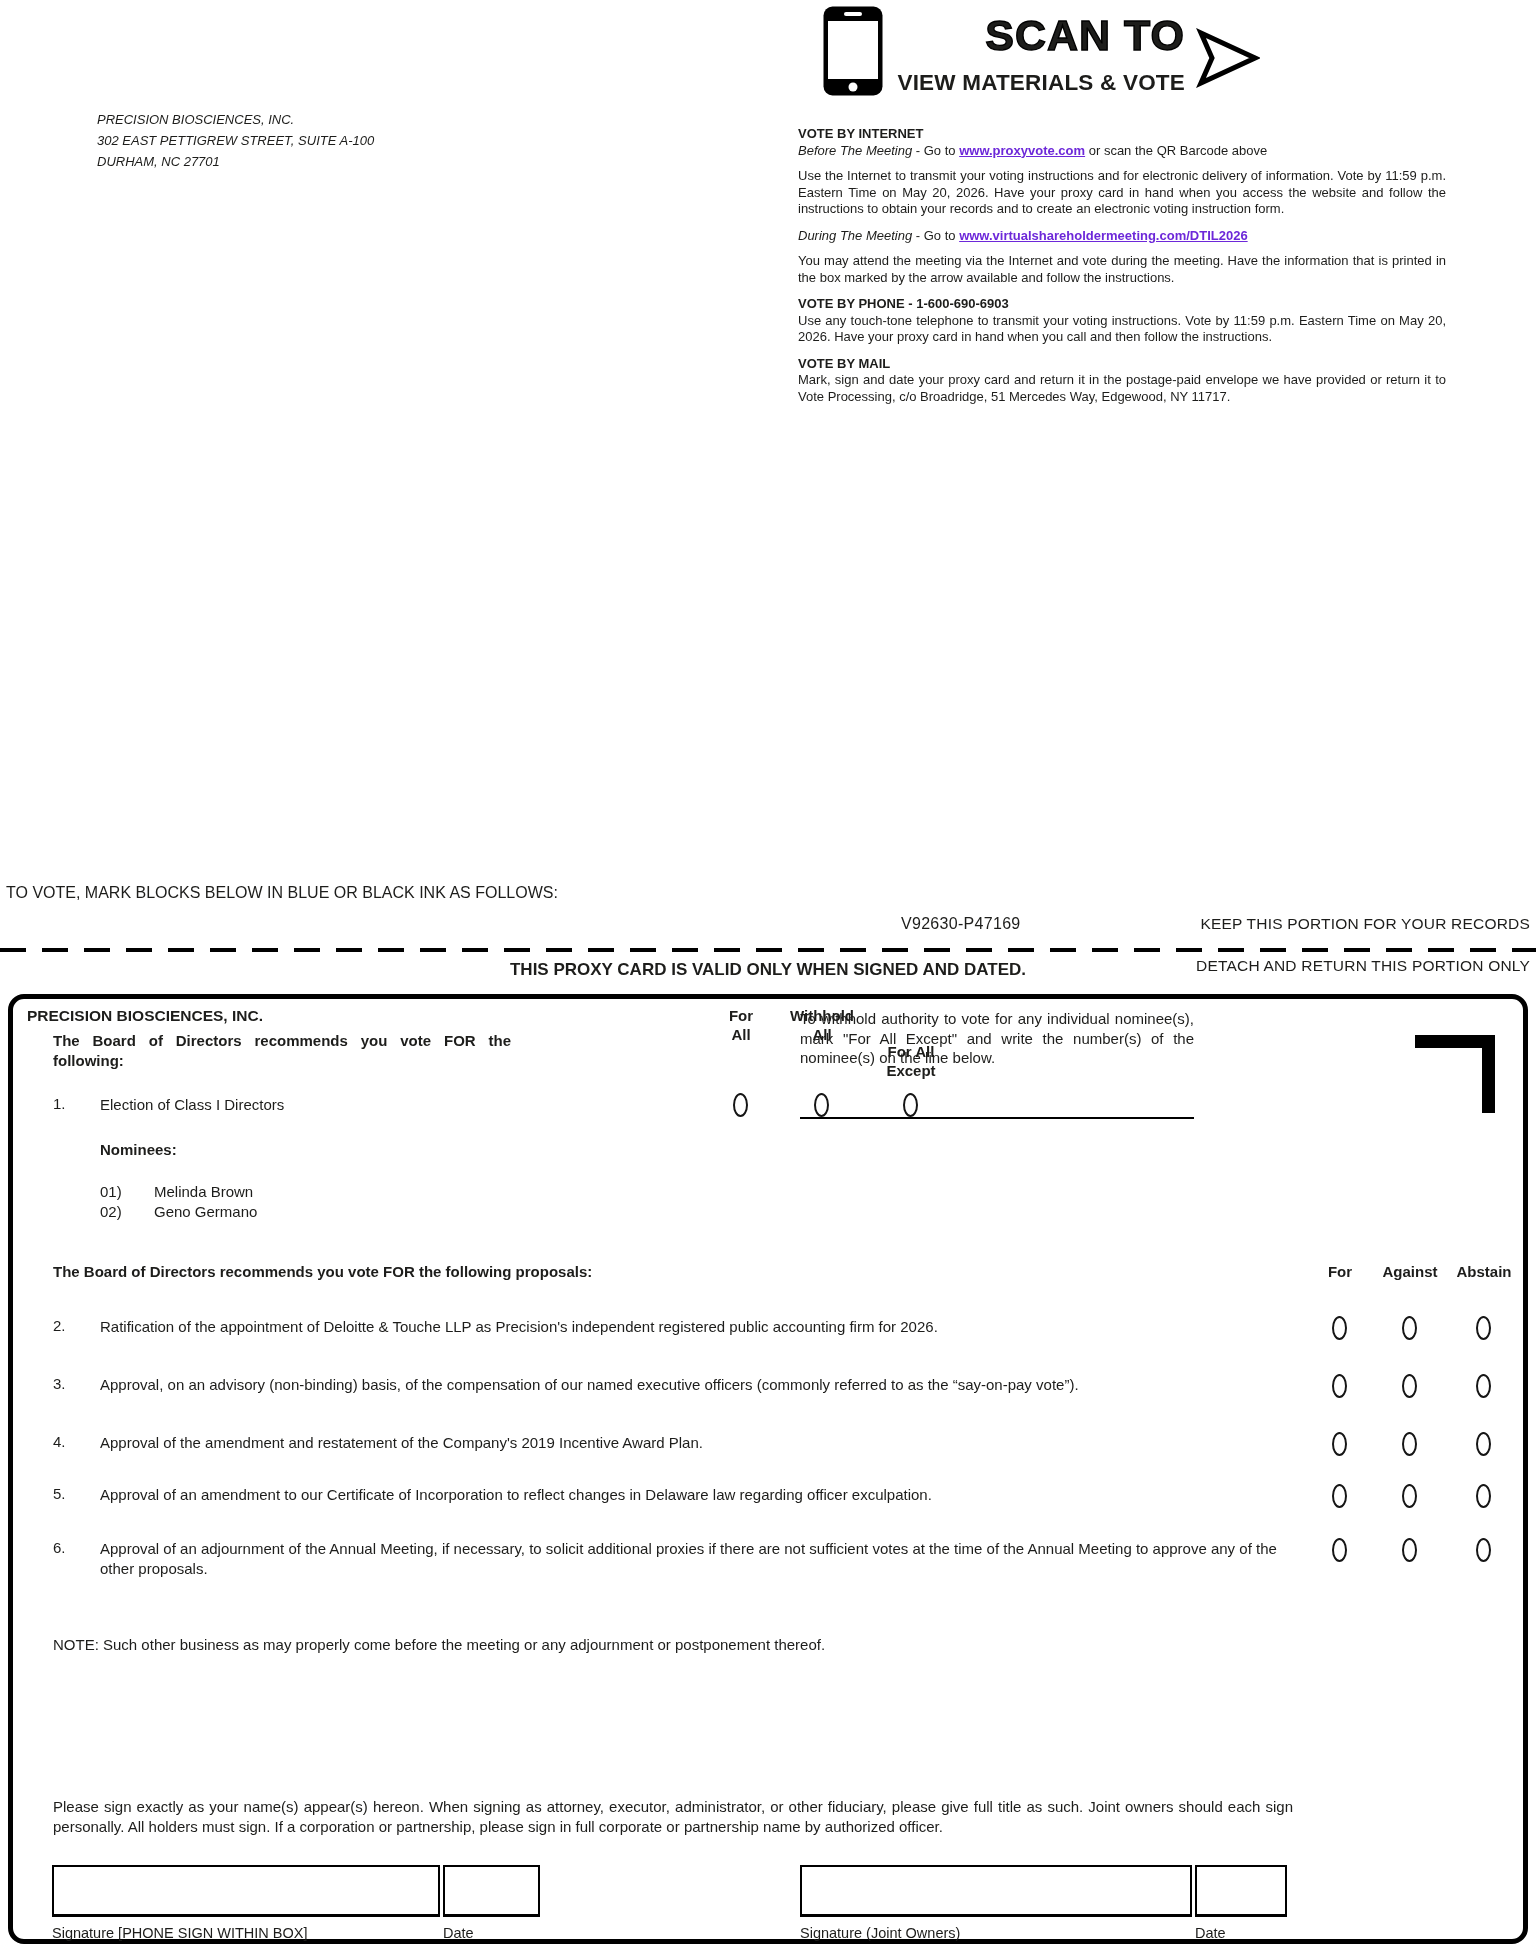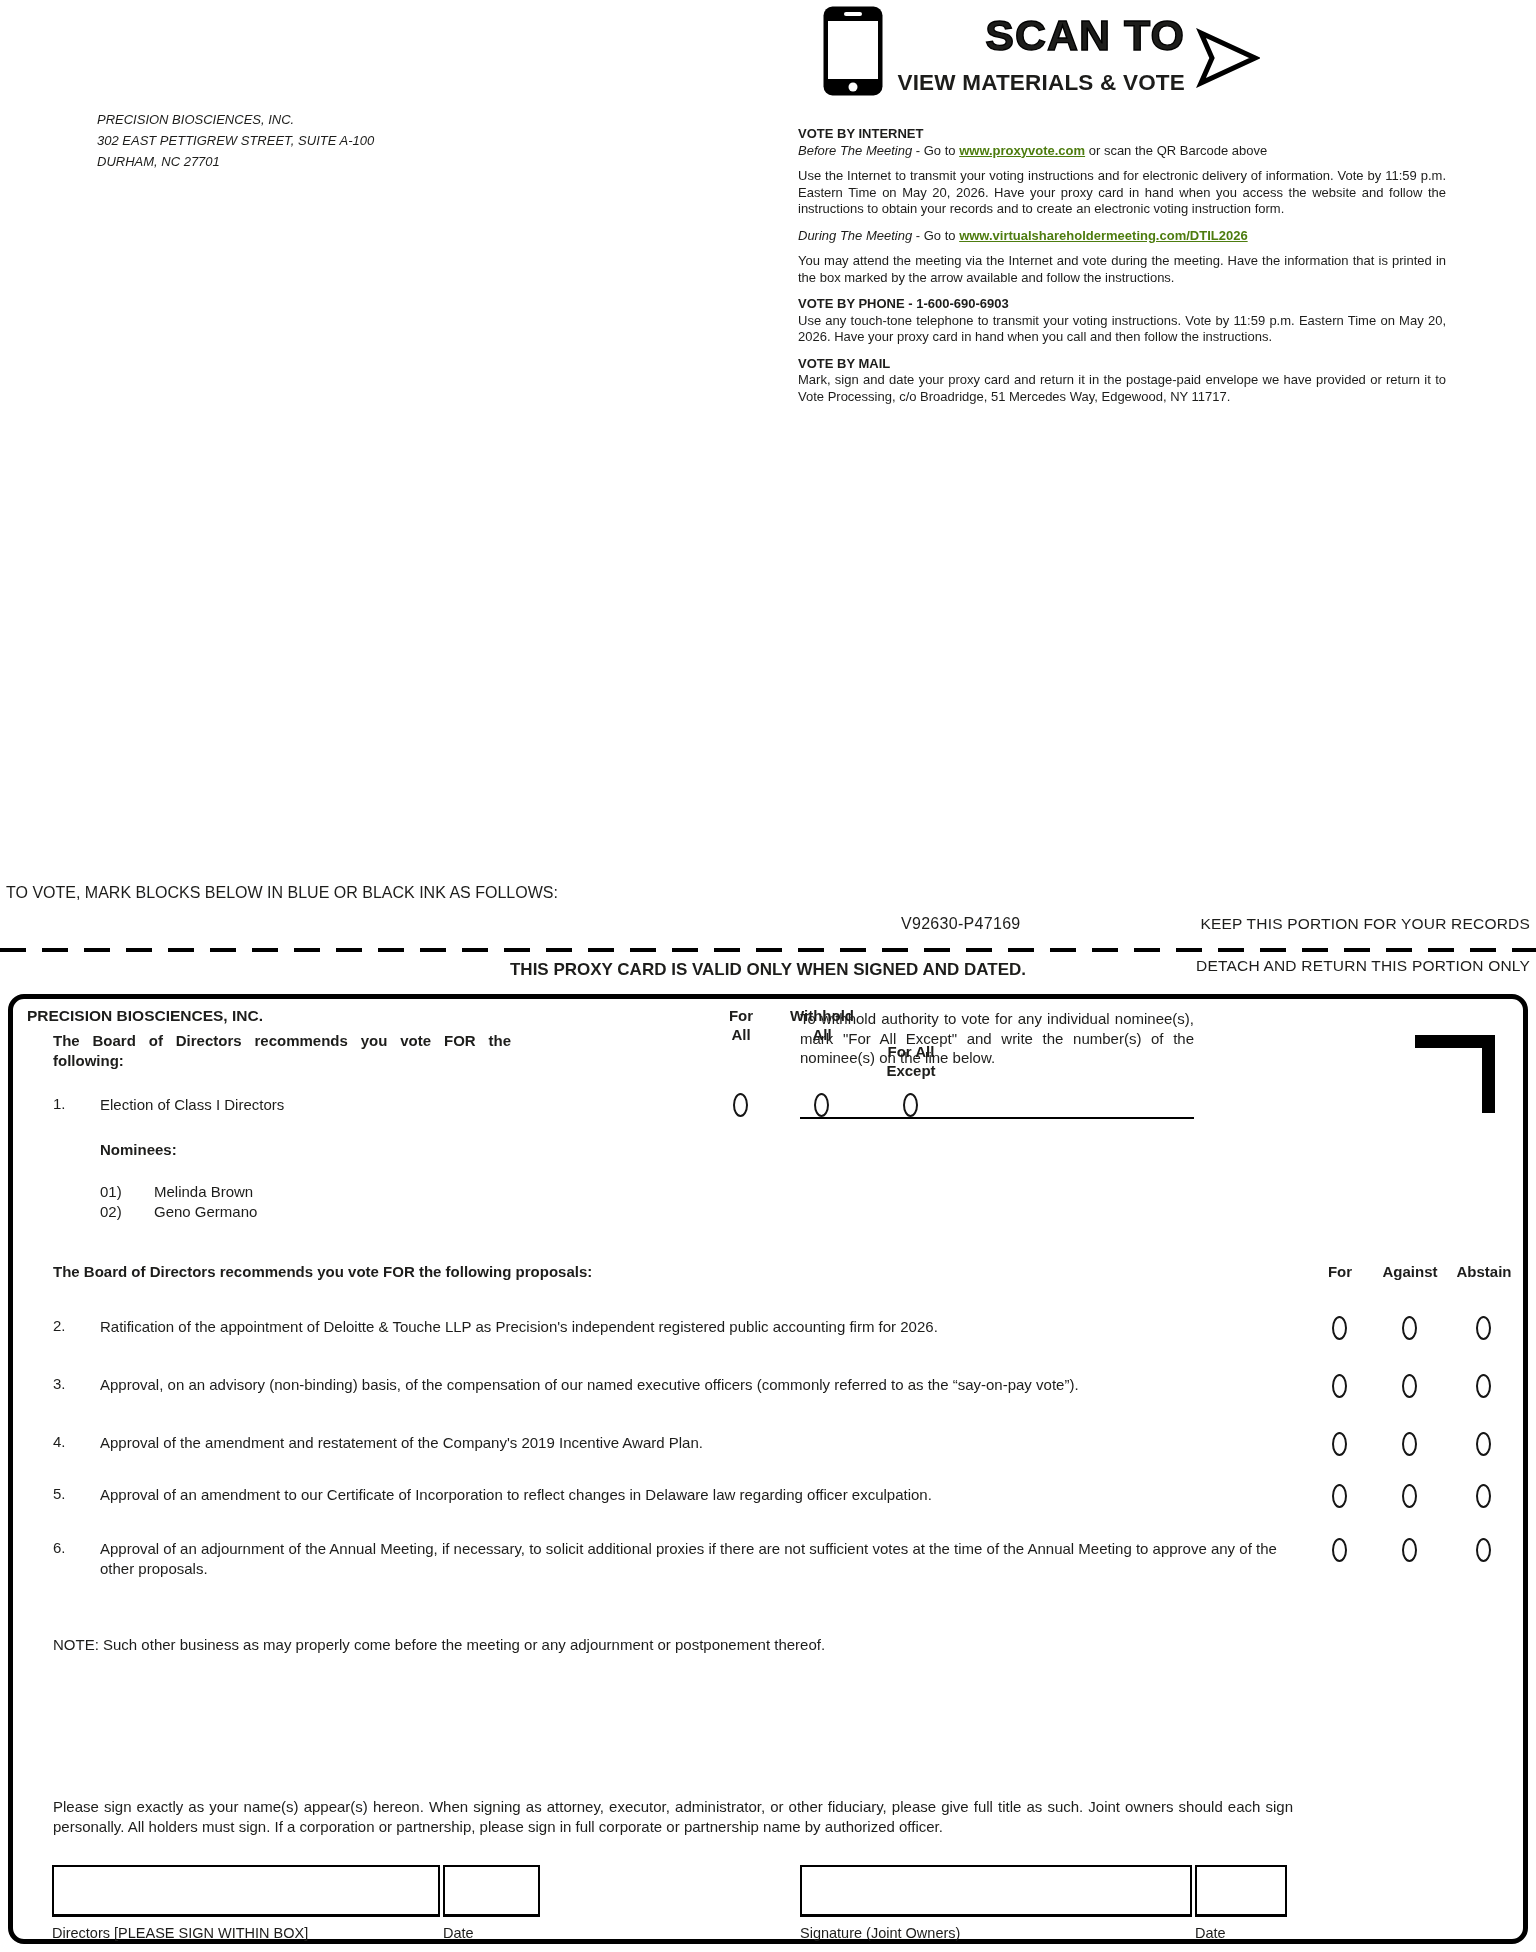--- a/index.html
+++ b/index.html
@@ -17,21 +17,21 @@
   .scan-title { font-size:43px; font-weight:900; line-height:1; letter-spacing:1px; -webkit-text-stroke:1.4px #000; }
   .scan-subtitle { font-size:22.5px; font-weight:700; margin-top:13px; letter-spacing:0.2px; }
   .arrow-icon { position:absolute; left:1196px; top:28px; }
 
   .vote-col { position:absolute; left:798px; top:126px; width:648px; font-size:13px; line-height:1.27; text-align:justify; }
   .vote-col .hd { font-weight:700; text-align:left; }
   .vote-col p { margin-bottom:10px; }
   .vote-col .lead { margin-bottom:9px; text-align:left; }
   .it { font-style:italic; }
   .b { font-weight:400; }
-  .lnk { font-weight:700; text-decoration:underline; color:#4d7c0f; cursor:pointer; }
+  .lnk { font-weight:700; text-decoration:underline; color:#6d28d9; cursor:pointer; }
 
   
   .mark-instruction { position:absolute; left:6px; top:884px; font-size:16px; }
   .control-number { position:absolute; left:901px; top:915px; font-size:16px; letter-spacing:0.3px; }
   .keep-records { position:absolute; right:6px; top:915px; font-size:15.5px; letter-spacing:0.2px; }
   .dash-line { position:absolute; left:0; top:948px; width:1536px; height:4px;
     background:repeating-linear-gradient(to right,#000 0 26px, transparent 26px 42px); }
   .valid-note { position:absolute; left:0; right:0; top:960px; text-align:center; font-weight:700; font-size:17px; }
   .detach-note { position:absolute; right:6px; top:957px; font-size:15.5px; letter-spacing:0.2px; }
 
@@ -206,19 +206,19 @@
 
     <div class="abs note-line"><span class="b">NOTE:</span><span> Such other business as may properly come before the meeting or any adjournment or postponement thereof.</span></div>
 
     <div class="abs sign-instr">Please sign exactly as your name(s) appear(s) hereon. When signing as attorney, executor, administrator, or other fiduciary, please give full title as such. Joint owners should each sign personally. All holders must sign. If a corporation or partnership, please sign in full corporate or partnership name by authorized officer.</div>
 
     <div class="sig-box" style="left:39px; width:388px"></div>
     <div class="sig-box" style="left:430px; width:97px"></div>
     <div class="sig-box" style="left:787px; width:392px"></div>
     <div class="sig-box" style="left:1182px; width:92px"></div>
 
-    <div class="sig-label" style="left:39px">Directors [PLEASE SIGN WITHIN BOX]</div>
+    <div class="sig-label" style="left:39px">Signature [PHONE SIGN WITHIN BOX]</div>
     <div class="sig-label" style="left:430px">Date</div>
     <div class="sig-label" style="left:787px">Signature (Joint Owners)</div>
     <div class="sig-label" style="left:1182px">Date</div>
 
   </div>
 </div>
 
 </body></html>

